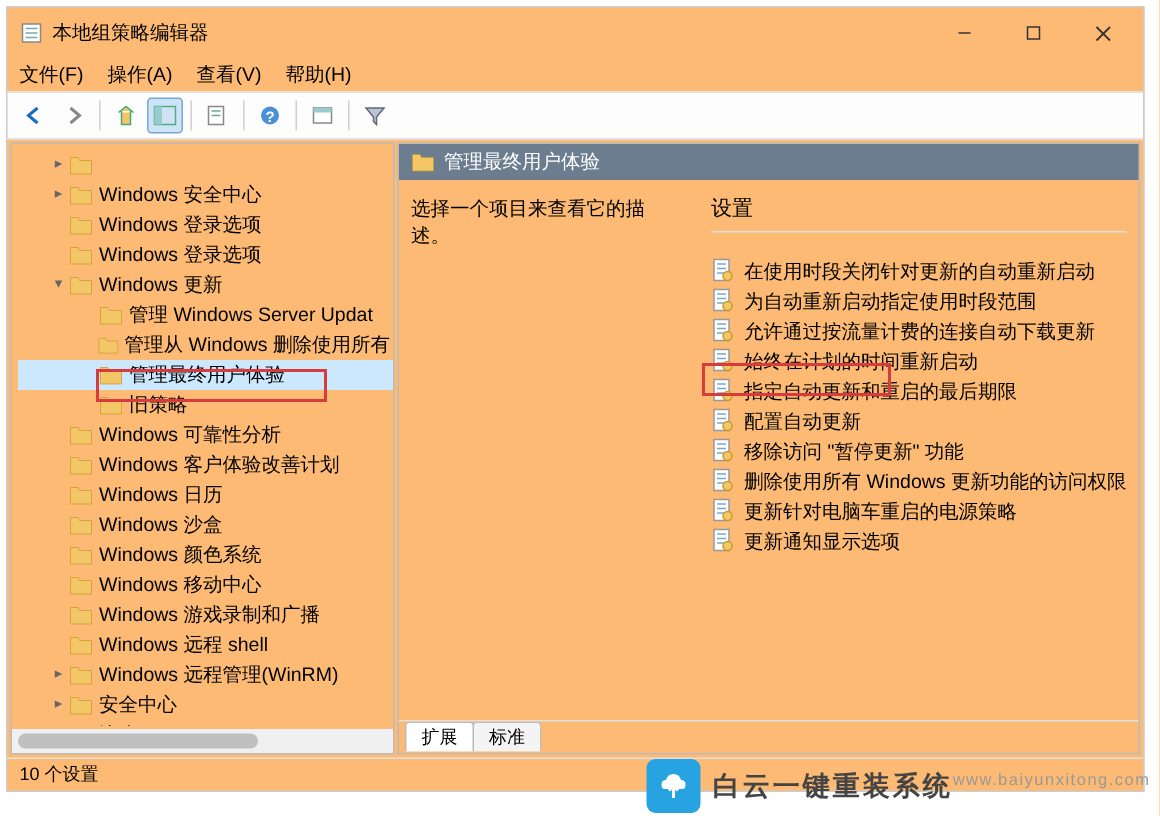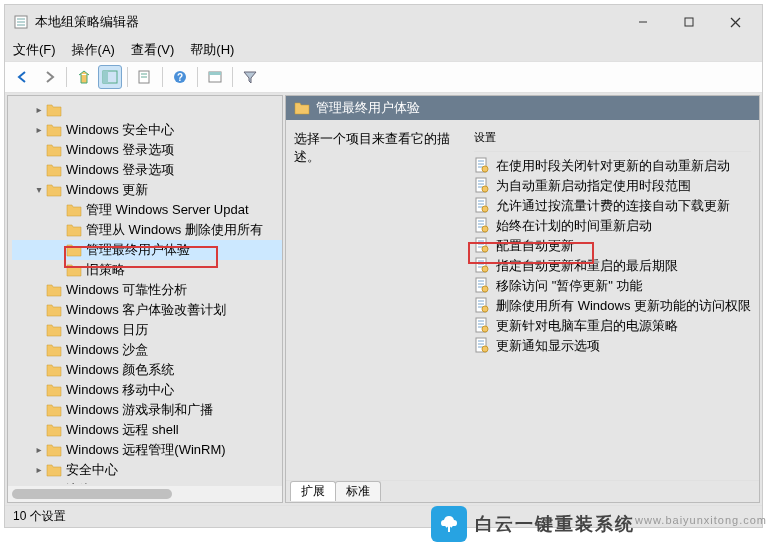--- a/index.html
+++ b/index.html
@@ -12,21 +12,21 @@
   overflow: hidden;
   position: relative;
 }
 .window {
   border: 1px solid #ccc;
   width: 759px;
   height: 524px;
   margin: 4px;
   display: flex;
   flex-direction: column;
-  background: #e5e5e5;
+  background: #fdba74;
 }
 .titlebar {
   display: flex;
   align-items: center;
   height: 34px;
   padding: 0 4px 0 8px;
 }
 .titlebar .app-icon {
   width: 16px; height: 16px;
   margin-right: 6px;
@@ -135,29 +135,30 @@
   gap: 6px;
   font-size: 13px;
 }
 .detail-header .folder-icon {
   width: 16px; height: 14px;
 }
 .detail-body {
   flex: 1;
   display: flex;
   padding: 10px 8px 0 8px;
+  gap: 20px;
   overflow: hidden;
 }
 .detail-left { width: 180px; font-size: 13px; }
 .detail-right { flex: 1; position: relative; }
 .detail-right .col-header {
-  font-size: 11px;
+  font-size: 14px;
   padding-bottom: 6px;
   border-bottom: 1px solid #e0e0e0;
-  margin-bottom: 4px;
+  margin-bottom: 16px;
 }
 .setting-item {
   display: flex;
   gap: 6px;
   padding: 1px 0;
   font-size: 13px;
   white-space: nowrap;
 }
 .setting-item .policy-icon {
   width: 16px; height: 16px;
@@ -511,31 +512,31 @@
                 <span>始终在计划的时间重新启动</span>
               </div>
               <div class="setting-item">
                 <svg class="policy-svg policy-icon" viewBox="0 0 16 16">
                   <rect class="page" x="2" y="1" width="10" height="14"></rect>
                   <line class="lines" x1="4" y1="4" x2="10" y2="4"></line>
                   <line class="lines" x1="4" y1="7" x2="10" y2="7"></line>
                   <line class="lines" x1="4" y1="10" x2="10" y2="10"></line>
                   <circle cx="11" cy="12" r="3" fill="#f3c667" stroke="#c99a2e"></circle>
                 </svg>
+                <span>指定自动更新和重启的最后期限</span>
+              </div>
+              <div class="setting-item">
+                <svg class="policy-svg policy-icon" viewBox="0 0 16 16">
+                  <rect class="page" x="2" y="1" width="10" height="14"></rect>
+                  <line class="lines" x1="4" y1="4" x2="10" y2="4"></line>
+                  <line class="lines" x1="4" y1="7" x2="10" y2="7"></line>
+                  <line class="lines" x1="4" y1="10" x2="10" y2="10"></line>
+                  <circle cx="11" cy="12" r="3" fill="#f3c667" stroke="#c99a2e"></circle>
+                </svg>
                 <span>配置自动更新</span>
-              </div>
-              <div class="setting-item">
-                <svg class="policy-svg policy-icon" viewBox="0 0 16 16">
-                  <rect class="page" x="2" y="1" width="10" height="14"></rect>
-                  <line class="lines" x1="4" y1="4" x2="10" y2="4"></line>
-                  <line class="lines" x1="4" y1="7" x2="10" y2="7"></line>
-                  <line class="lines" x1="4" y1="10" x2="10" y2="10"></line>
-                  <circle cx="11" cy="12" r="3" fill="#f3c667" stroke="#c99a2e"></circle>
-                </svg>
-                <span>指定自动更新和重启的最后期限</span>
               </div>
               <div class="setting-item">
                 <svg class="policy-svg policy-icon" viewBox="0 0 16 16">
                   <rect class="page" x="2" y="1" width="10" height="14"></rect>
                   <line class="lines" x1="4" y1="4" x2="10" y2="4"></line>
                   <line class="lines" x1="4" y1="7" x2="10" y2="7"></line>
                   <line class="lines" x1="4" y1="10" x2="10" y2="10"></line>
                   <circle cx="11" cy="12" r="3" fill="#f3c667" stroke="#c99a2e"></circle>
                 </svg>
                 <span>移除访问 "暂停更新" 功能</span>

